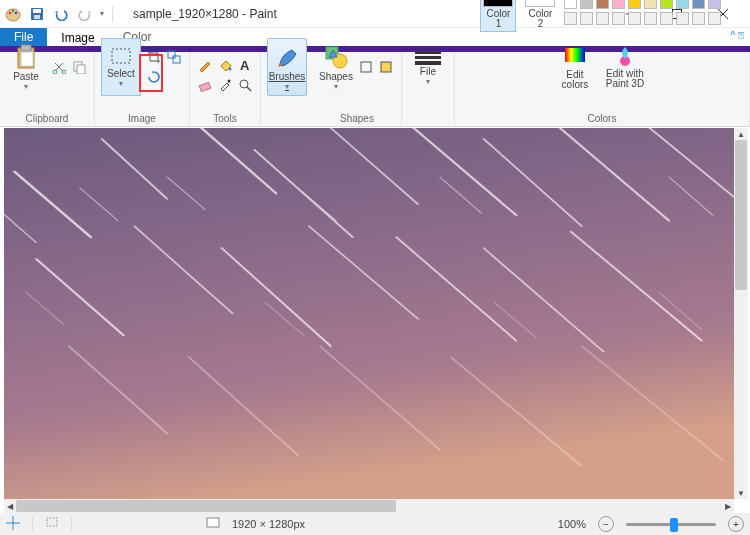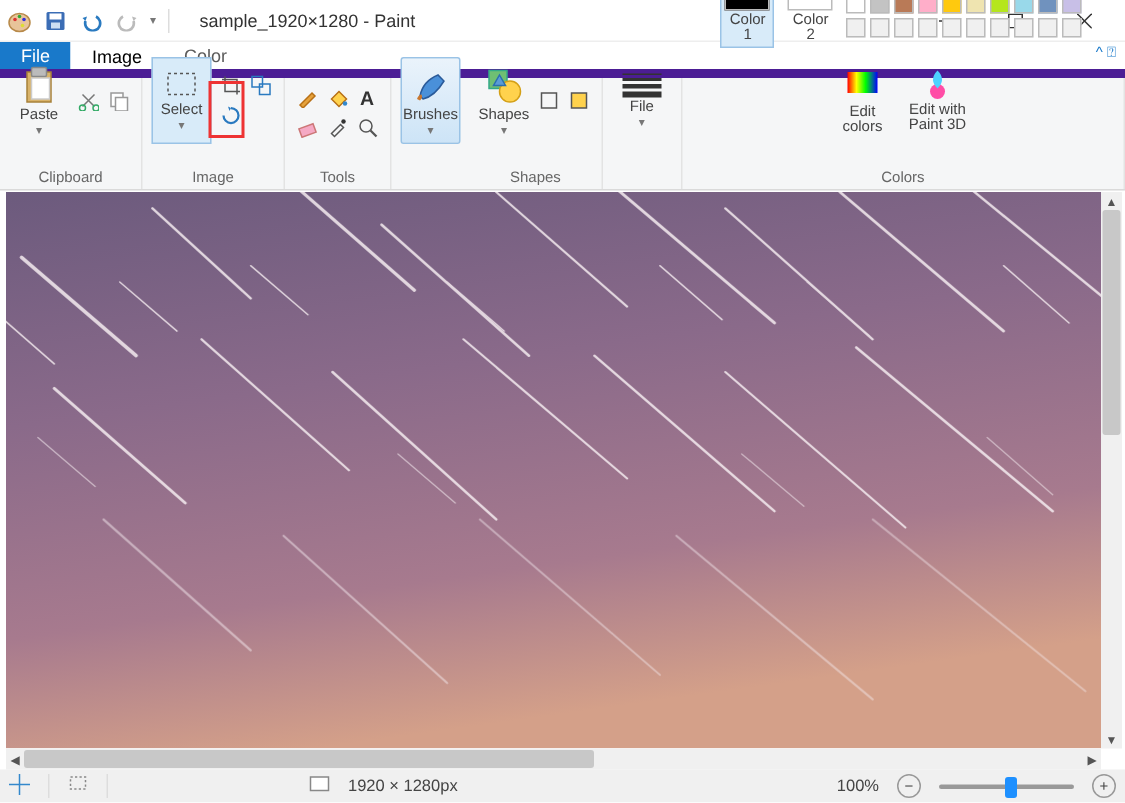--- a/index.html
+++ b/index.html
@@ -16,21 +16,21 @@
   .tab { padding: 0 14px; height: 100%; display: flex; align-items: center; color: #5b5b5b; }
   .tab.file { background: #1979ca; color: #fff; }
   .tab.active { background: #fff; color: #000; border-top: 2px solid transparent; }
   .ribbon { height: 75px; background: #f5f6f7; display: flex; align-items: stretch; border-bottom: 1px solid #dadada; font-size: 11px; color: #444; }
   .group { display: flex; flex-direction: column; align-items: center; justify-content: flex-end; padding: 2px 6px 2px 6px; border-right: 1px solid #e3e3e3; }
   .group .tools { flex: 1; display: flex; align-items: center; gap: 4px; flex-wrap: wrap; justify-content: center; }
   .group .label { font-size: 10px; color: #666; margin-top: 17px; }
   .bigbtn { display: flex; flex-direction: column; align-items: center; justify-content: center; width: 40px; height: 58px; position: relative; }
   .bigbtn .cap { font-size: 10px; margin-top: 2px; line-height: 1; text-align: center; }
   .bigbtn.sel { border: 1px solid #9ac3e6; background: #d8ebf9; }
-  .bigbtn.brushes { background: linear-gradient(#eaf3fb,#cde4f7); border: 1px solid #9ac3e6; border-radius: 2px; }
+  .bigbtn.brushes { background: linear-gradient(#eaf3fb,#cde4f7); border: 1px solid #9ac3e6; border-radius: 2px; text-decoration: underline; }
   .smallicons { display: grid; grid-template-columns: repeat(3, 18px); grid-auto-rows: 18px; gap: 2px; }
   .smallicons.two { grid-template-columns: repeat(2, 18px); }
   .smicon { width: 18px; height: 18px; display: flex; align-items: center; justify-content: center; }
   .redbox { position: absolute; border: 2px solid #e33; pointer-events: none; }
   .size-lines { display: flex; flex-direction: column; gap: 2px; width: 26px; }
   .size-lines div { background: #333; height: 1px; }
   .size-lines div:nth-child(2){height:2px}
   .size-lines div:nth-child(3){height:3px}
   .size-lines div:nth-child(4){height:4px}
   .swatch { width: 13px; height: 13px; border: 1px solid #bbb; }

